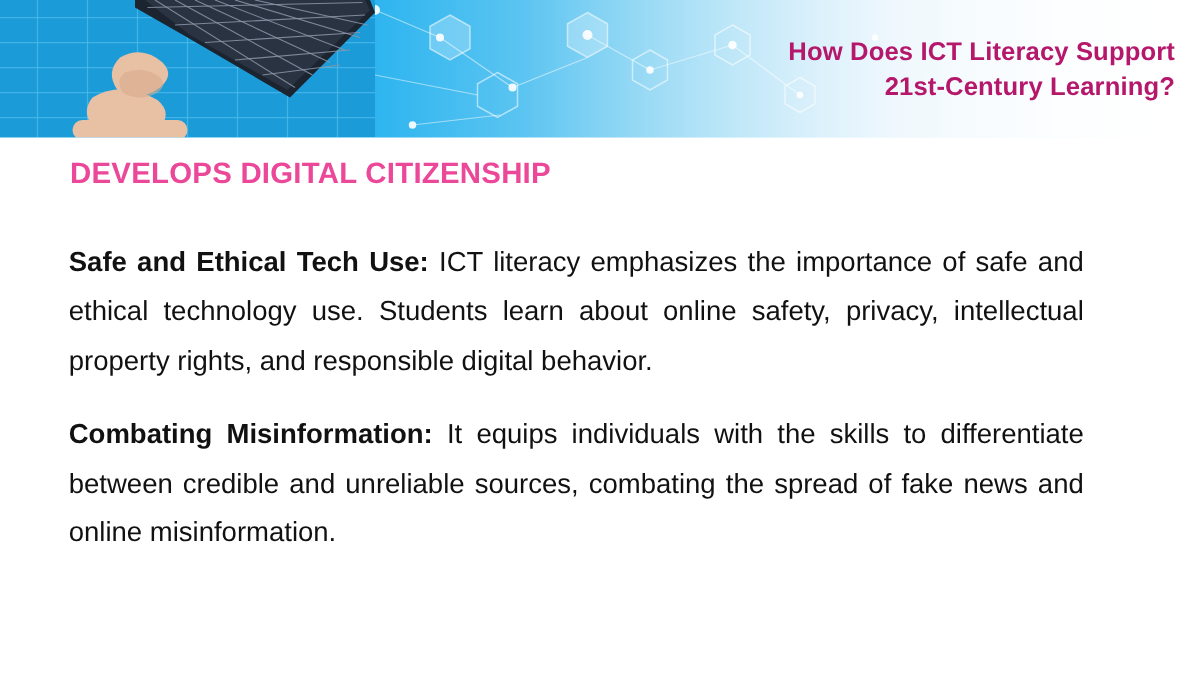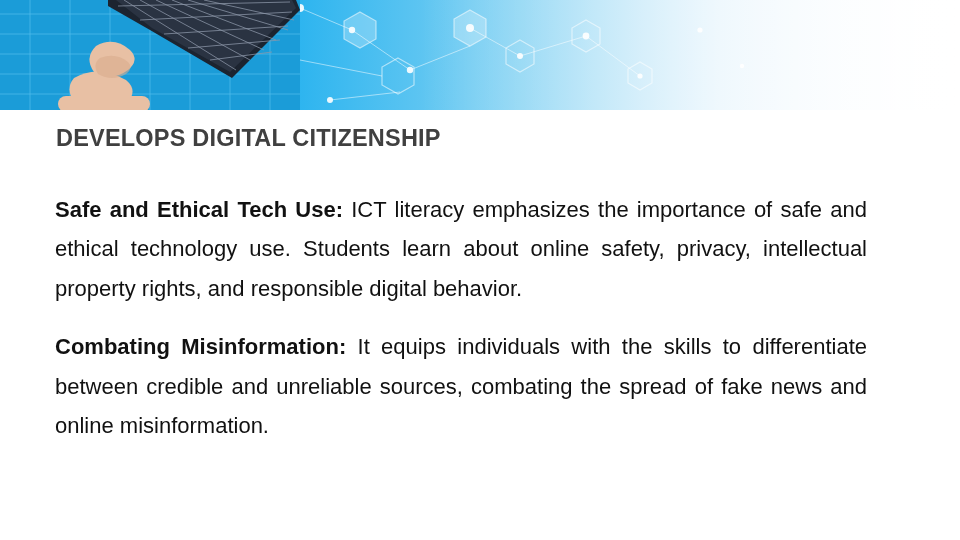--- a/index.html
+++ b/index.html
@@ -57,21 +57,21 @@
     background: #ffffff;
   }
 
   
   .heading {
     position: absolute;
     left: 56px;
     top: 125px;
     font-size: 23.5px;
     font-weight: bold;
-    color: #404040;
+    color: #ec4899;
     letter-spacing: 0.2px;
   }
   .content {
     position: absolute;
     left: 55px;
     top: 190px;
     width: 812px;
     font-size: 22px;
     line-height: 1.79;
     color: #111111;
@@ -200,20 +200,24 @@
           </g>
           <g fill="#d9ab8e" fill-opacity="0.6">
             <path d="M100,58 q16,-6 28,4 q6,6 -2,12 q-14,8 -28,0 q-6,-10 2,-16 z"></path>
           </g>
         </g>
 
         <rect x="420" y="0" width="540" height="110" fill="url(#fade)"></rect>
       </g>
     </svg>
 
+    <div class="banner-title">
+      <div>How Does ICT Literacy Support</div>
+      <div>21st-Century Learning?</div>
+    </div>
     <div class="banner-bottom-rule"></div>
   </div>
 
   <div class="heading">DEVELOPS DIGITAL CITIZENSHIP</div>
 
   <div class="content">
     <p class="para">
       <span class="lead">Safe and Ethical Tech Use:</span><span> ICT literacy emphasizes the importance of safe and ethical technology use. Students learn about online safety, privacy, intellectual property rights, and responsible digital behavior.</span>
     </p>
     <p class="para">

